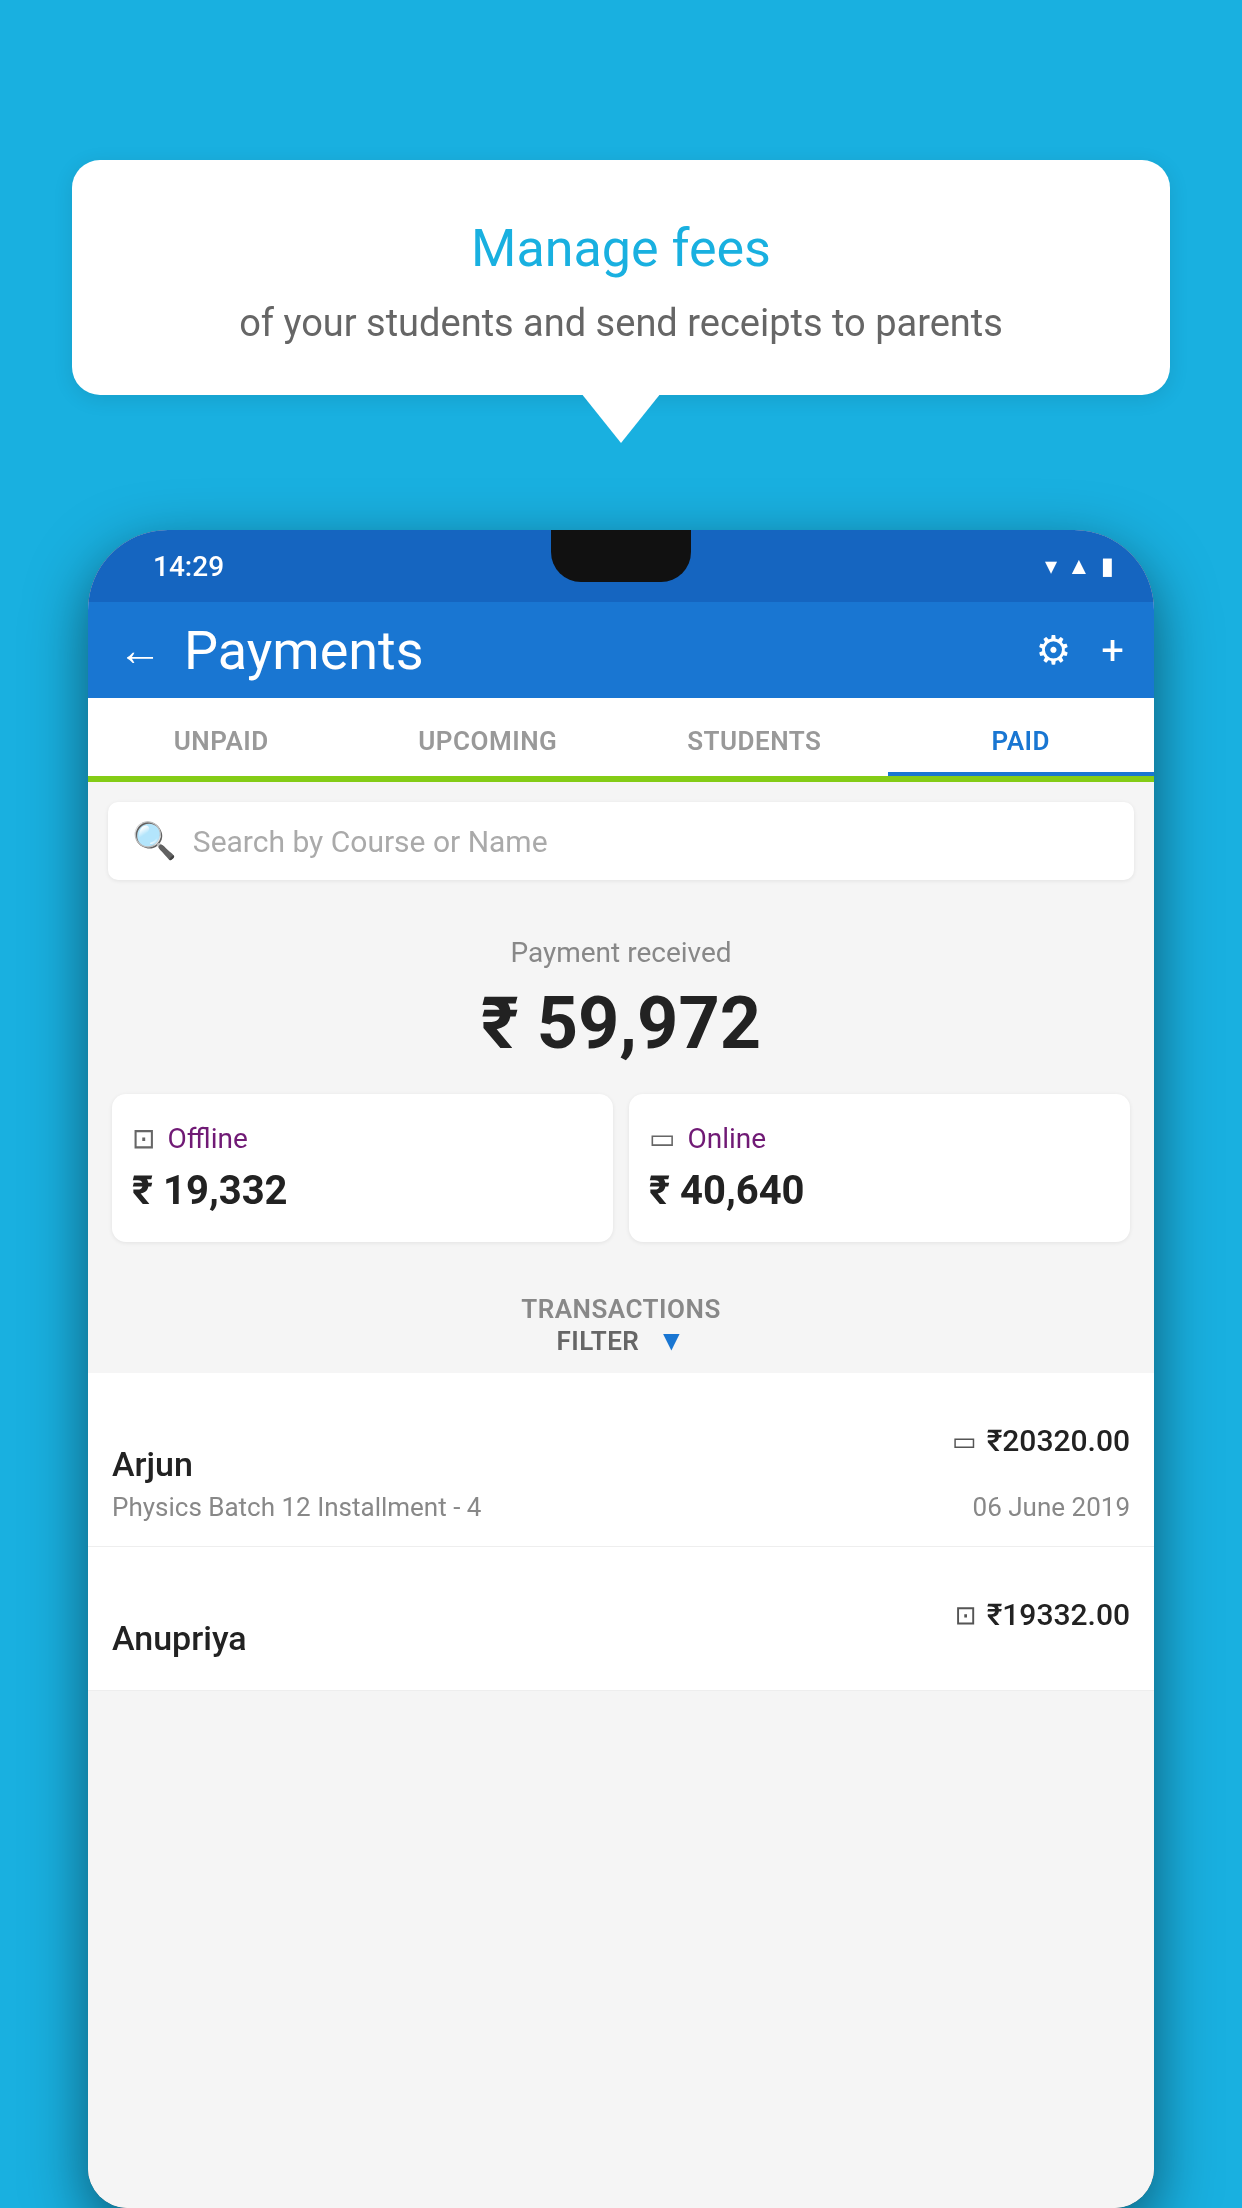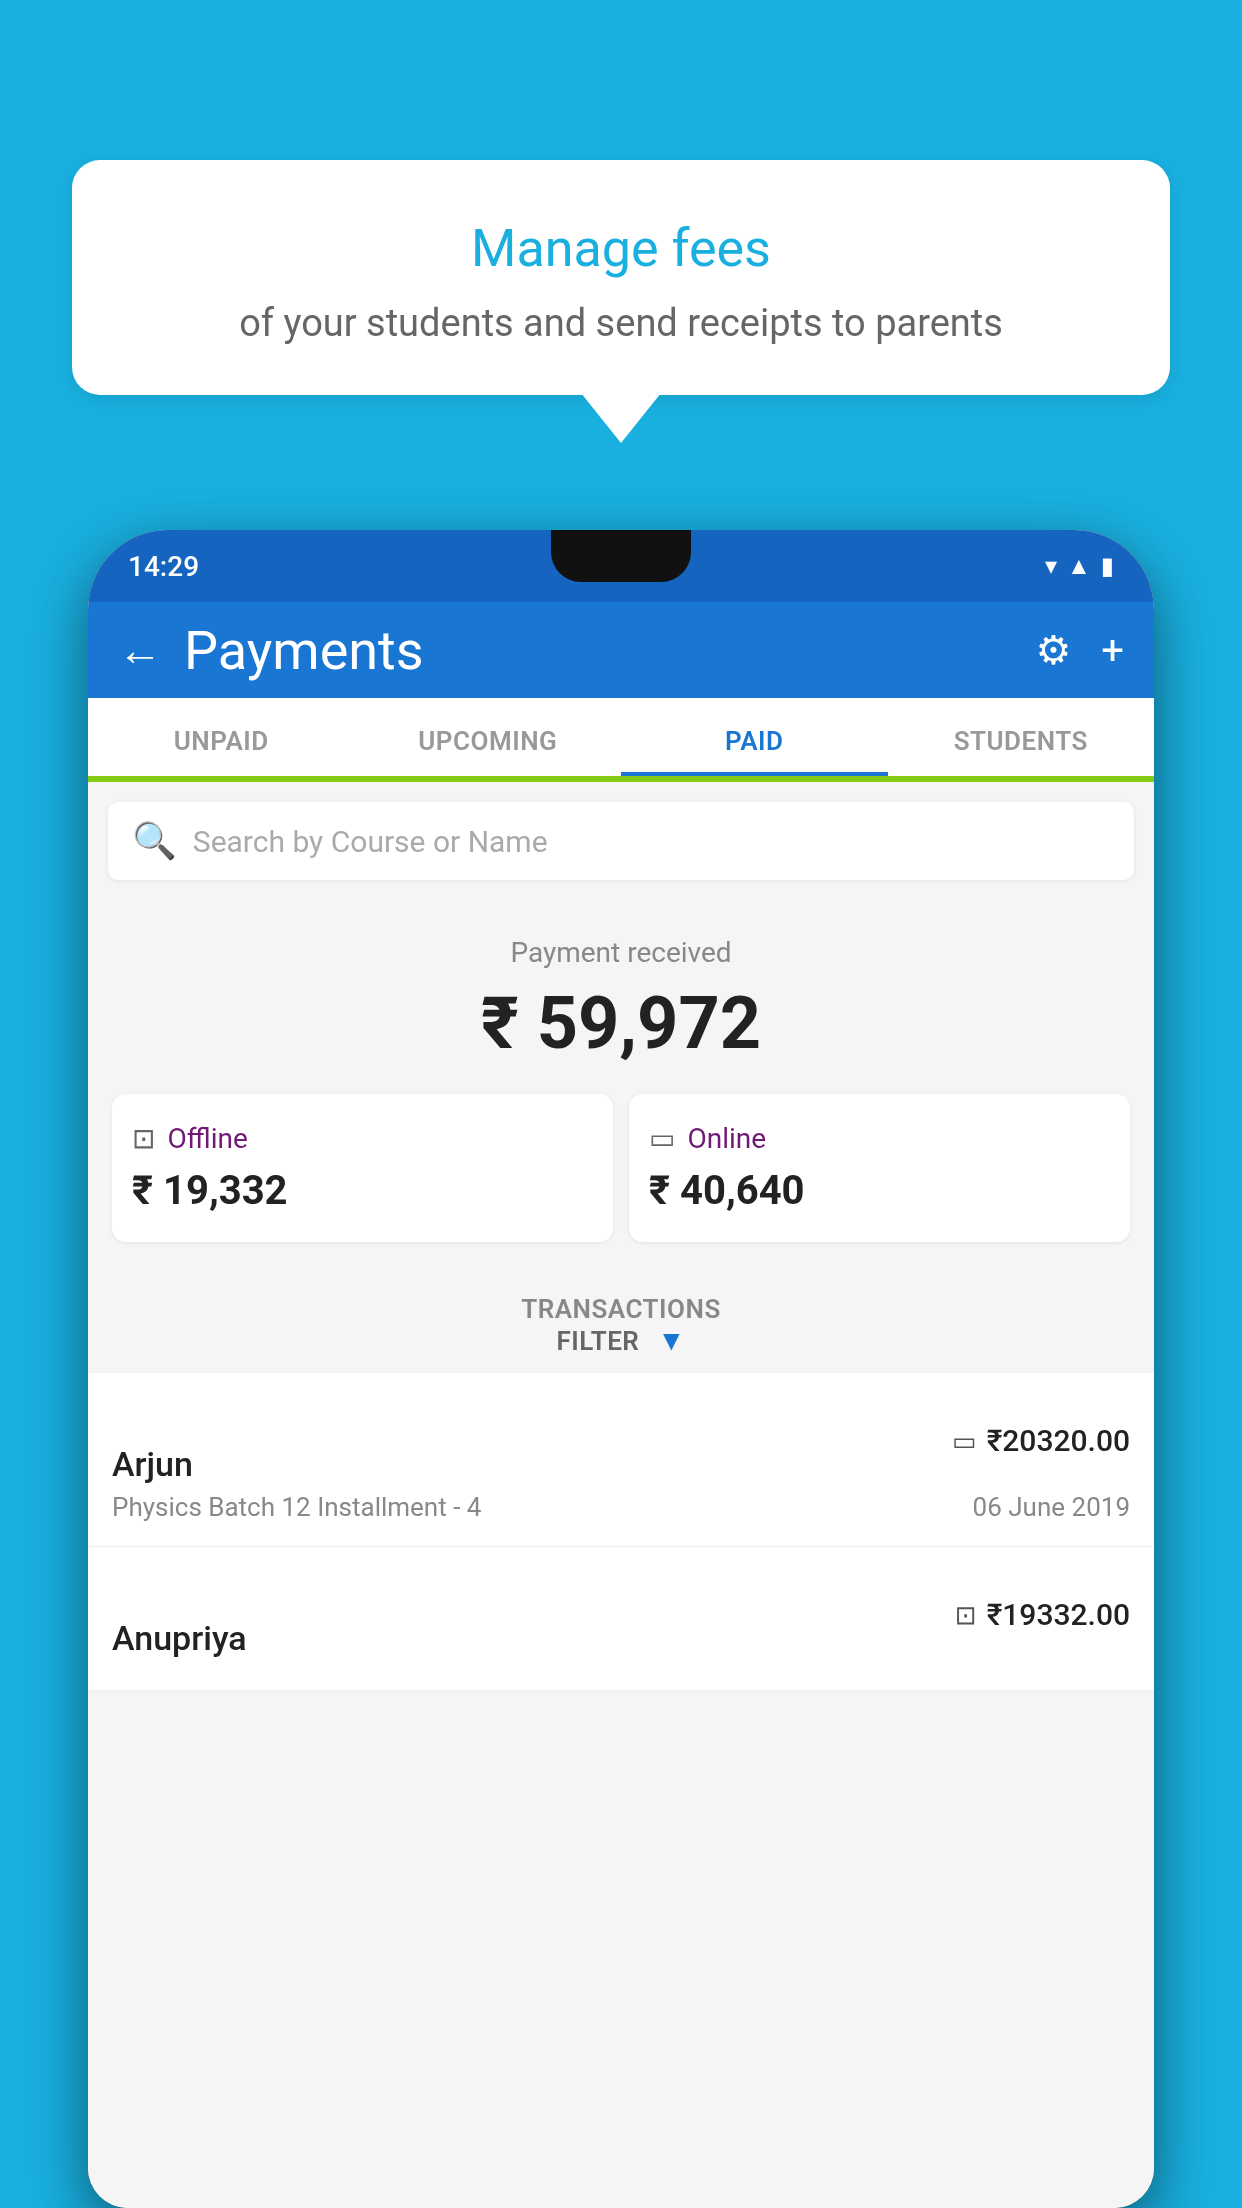--- a/index.html
+++ b/index.html
@@ -74,20 +74,21 @@
       align-items: center;
       justify-content: space-between;
       padding: 0 40px;
       position: relative;
     }
 
     .status-time {
       color: white;
       font-size: 28px;
       font-weight: 500;
+      margin-left: 25px;
     }
 
     .status-icons {
       display: flex;
       align-items: center;
       gap: 10px;
     }
 
     .status-icon-shape {
       color: white;
@@ -391,22 +392,22 @@
       <span class="app-bar-title">Payments</span>
       <div class="app-bar-actions">
         <span class="gear-icon">⚙</span>
         <span class="plus-icon">+</span>
       </div>
     </div>
 
     <div class="tabs">
       <div class="tab">UNPAID</div>
       <div class="tab">UPCOMING</div>
+      <div class="tab">STUDENTS</div>
       <div class="tab active">PAID</div>
-      <div class="tab">STUDENTS</div>
     </div>
 
     <div class="screen-body">
       <div class="content-area">
 
         <div class="search-bar">
           <span class="search-icon-span">🔍</span>
           <span class="search-placeholder">Search by Course or Name</span>
         </div>
 

